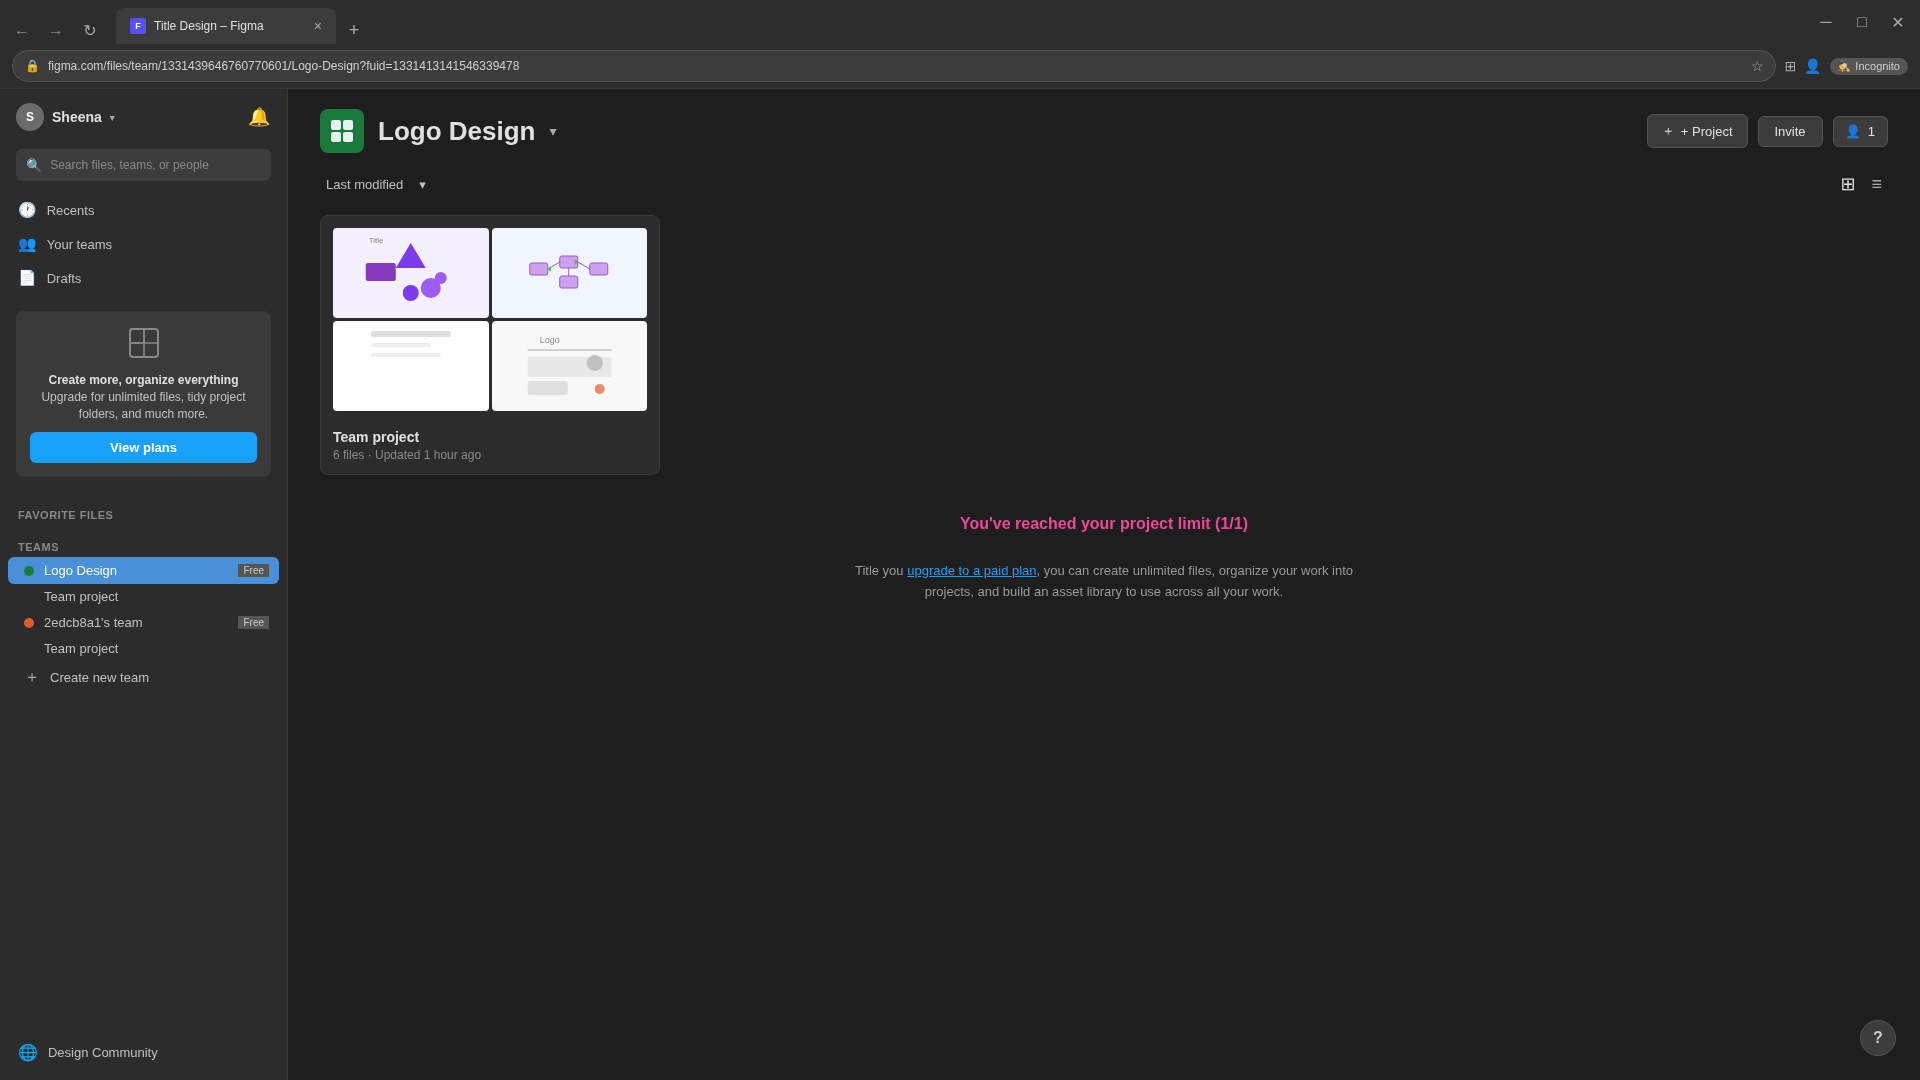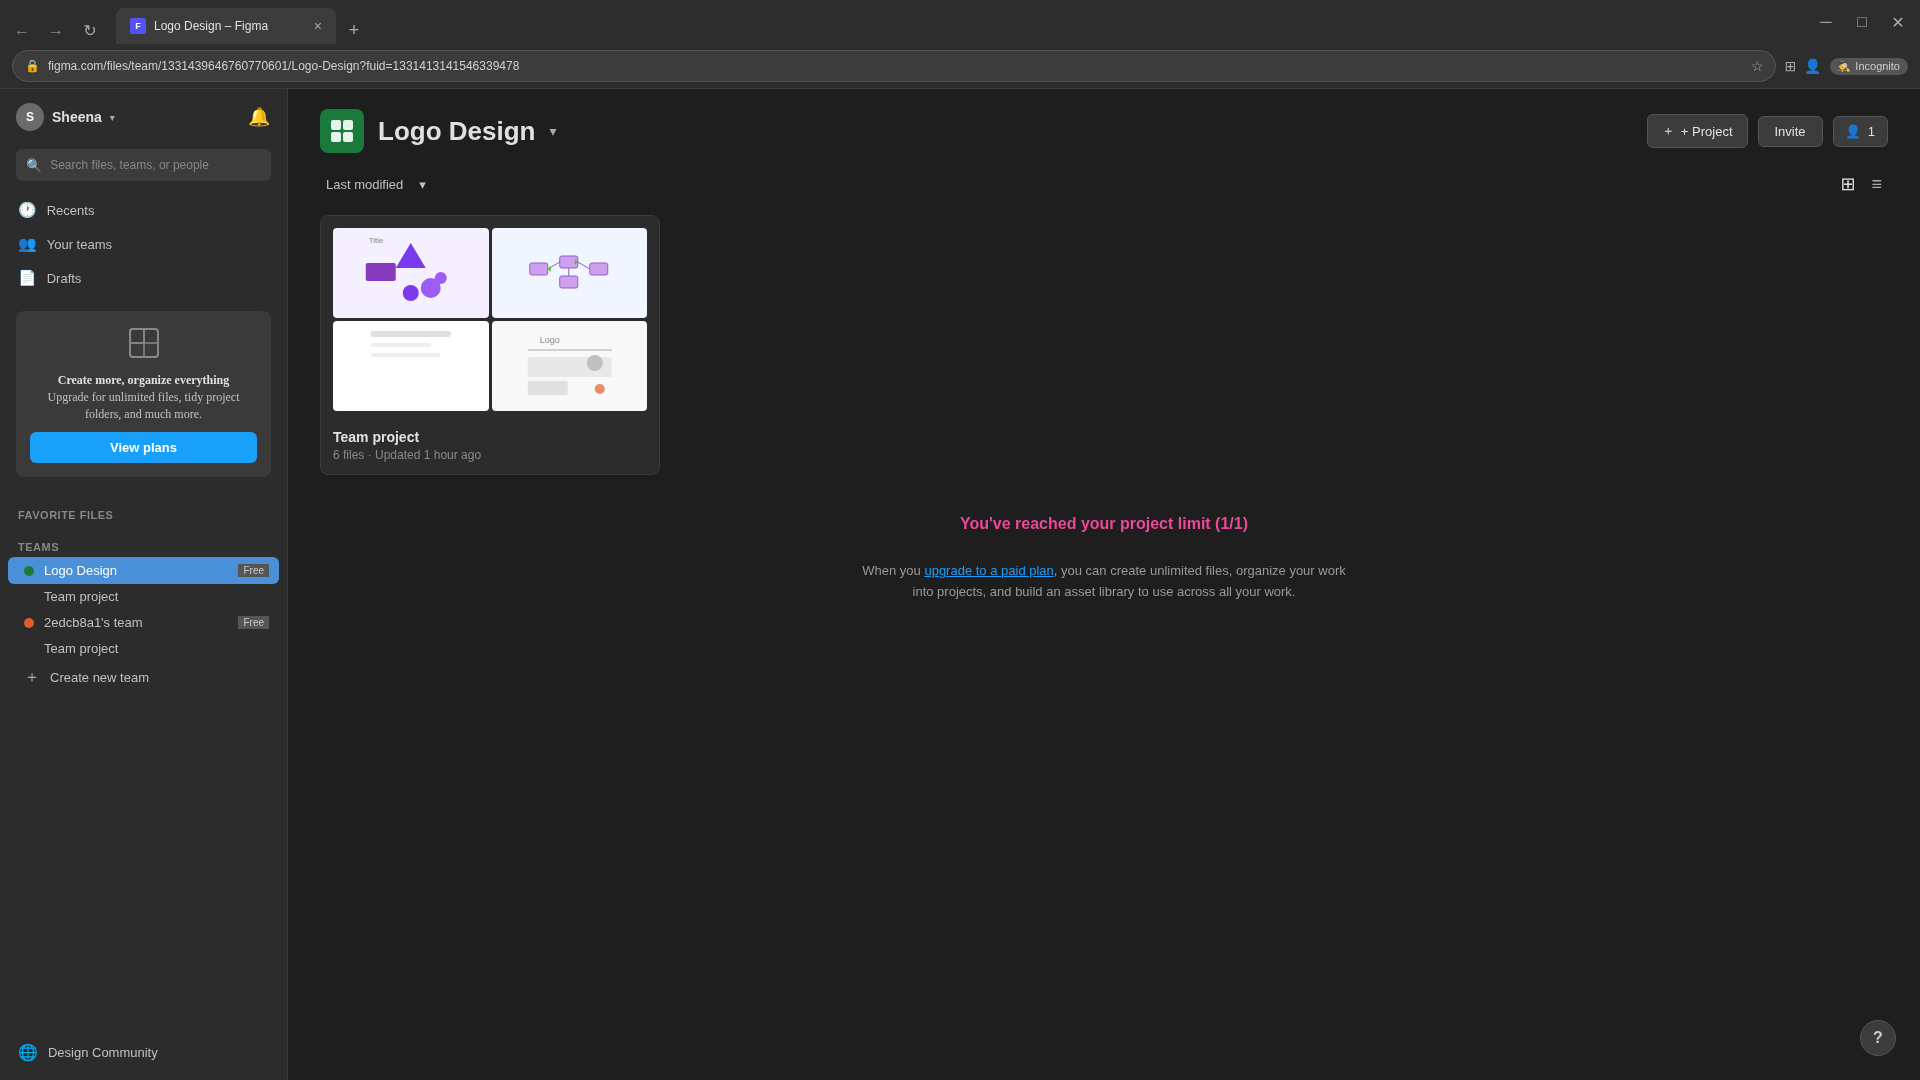--- a/index.html
+++ b/index.html
@@ -12,21 +12,21 @@
     .sidebar { width: 288px; background: #2c2c2c; display: flex; flex-direction: column; border-right: 1px solid #3a3a3a; flex-shrink: 0; overflow-y: auto; }
     .sidebar-header { padding: 14px 16px; display: flex; align-items: center; justify-content: space-between; }
     .user-info { display: flex; align-items: center; gap: 8px; cursor: pointer; }
     .avatar { width: 28px; height: 28px; background: #6b6b6b; border-radius: 50%; display: flex; align-items: center; justify-content: center; font-size: 12px; font-weight: bold; color: white; flex-shrink: 0; }
     .username { font-weight: 600; font-size: 14px; color: #e0e0e0; }
     .search-bar { margin: 4px 16px 12px; background: #3c3c3c; border-radius: 6px; height: 32px; display: flex; align-items: center; padding: 0 10px; gap: 8px; cursor: text; }
     .search-bar span { font-size: 12px; color: #888; }
     .sidebar-nav { padding: 0 8px; }
     .nav-item { display: flex; align-items: center; gap: 10px; padding: 8px 10px; border-radius: 6px; cursor: pointer; color: #c0c0c0; font-size: 13px; }
     .upgrade-box { margin: 16px; background: #3a3a3a; border-radius: 8px; padding: 14px; text-align: center; }
-    .upgrade-text { font-size: 12px; color: #c0c0c0; line-height: 1.4; margin-bottom: 10px; font-family: Liberation Serif, serif; }
+    .upgrade-text { font-size: 12px; color: #c0c0c0; line-height: 1.4; margin-bottom: 10px; }
     .upgrade-text strong { color: #e0e0e0; }
     .view-plans-btn { background: #18a0fb; color: white; border: none; border-radius: 6px; padding: 8px 0; width: 100%; font-size: 13px; font-weight: 600; cursor: pointer; }
     .sidebar-section { padding: 8px 18px 4px; font-size: 11px; color: #888; font-weight: 600; text-transform: uppercase; letter-spacing: 0.5px; margin-top: 8px; }
     .team-item { display: flex; align-items: center; gap: 10px; padding: 6px 10px 6px 16px; cursor: pointer; color: #c0c0c0; font-size: 13px; border-radius: 6px; margin: 0 8px; }
     .team-item.active { background: #4a90d9; color: #fff; }
     .team-dot { width: 10px; height: 10px; border-radius: 50%; flex-shrink: 0; }
     .team-badge { font-size: 10px; background: #555; border-radius: 0; padding: 1px 5px; color: #ccc; margin-left: auto; }
     .sub-item { padding: 5px 10px 5px 36px; cursor: pointer; color: #c0c0c0; font-size: 13px; border-radius: 6px; margin: 0 8px; }
     .create-team-item { display: flex; align-items: center; gap: 10px; padding: 6px 10px 6px 16px; cursor: pointer; color: #c0c0c0; font-size: 13px; border-radius: 6px; margin: 0 8px; }
     .sidebar-bottom { margin-top: auto; padding: 10px 8px; }
@@ -79,21 +79,21 @@
 <div style="background:#2d2d2d; border-bottom:1px solid #3a3a3a; flex-shrink:0;">
 
   <div style="display:flex; align-items:flex-end; padding:8px 8px 0; gap:4px; height:44px;">
     <div style="display:flex; align-items:center; gap:6px; margin-right:8px;">
       <button style="width:28px;height:28px;background:none;border:none;color:#888;font-size:16px;cursor:pointer;display:flex;align-items:center;justify-content:center;">←</button>
       <button style="width:28px;height:28px;background:none;border:none;color:#888;font-size:16px;cursor:pointer;display:flex;align-items:center;justify-content:center;">→</button>
       <button style="width:28px;height:28px;background:none;border:none;color:#aaa;font-size:16px;cursor:pointer;display:flex;align-items:center;justify-content:center;">↻</button>
     </div>
     <div style="display:flex;align-items:center;gap:8px;background:#3c3c3c;border-radius:8px 8px 0 0;padding:6px 14px;height:36px;min-width:220px;">
       <div style="width:16px;height:16px;background:#5551f5;border-radius:2px;display:flex;align-items:center;justify-content:center;font-size:9px;color:white;font-weight:bold;flex-shrink:0;">F</div>
-      <span style="font-size:12px;color:#e0e0e0;flex:1;white-space:nowrap;overflow:hidden;text-overflow:ellipsis;">Logo Design – Figma</span>
+      <span style="font-size:12px;color:#e0e0e0;flex:1;white-space:nowrap;overflow:hidden;text-overflow:ellipsis;">Title Design – Figma</span>
       <span style="color:#aaa;font-size:14px;cursor:pointer;">×</span>
     </div>
     <div style="width:28px;height:28px;display:flex;align-items:center;justify-content:center;color:#aaa;font-size:18px;cursor:pointer;">+</div>
 
     <div style="margin-left:auto; display:flex; gap:8px; align-items:center; padding-bottom:8px;">
       <button style="width:28px;height:28px;background:none;border:none;color:#aaa;font-size:16px;cursor:pointer;">─</button>
       <button style="width:28px;height:28px;background:none;border:none;color:#aaa;font-size:16px;cursor:pointer;">□</button>
       <button style="width:28px;height:28px;background:none;border:none;color:#aaa;font-size:16px;cursor:pointer;">✕</button>
     </div>
   </div>
@@ -293,19 +293,19 @@
         <div class="card-info">
           <div class="card-name">Team project</div>
           <div class="card-meta">6 files · Updated 1 hour ago</div>
         </div>
       </div>
     </div>
 
     <div class="project-limit">
       <div class="limit-title">You've reached your project limit (1/1)</div>
       <div class="limit-desc">
-        <span>When you </span><span class="limit-link">upgrade to a paid plan</span><span>, you can create unlimited files, organize your work into projects, and build an asset library to use across all your work.</span>
+        <span>Title you </span><span class="limit-link">upgrade to a paid plan</span><span>, you can create unlimited files, organize your work into projects, and build an asset library to use across all your work.</span>
       </div>
     </div>
   </div>
 </div>
 
 <div class="help-btn">?</div>
 
 </body></html>

